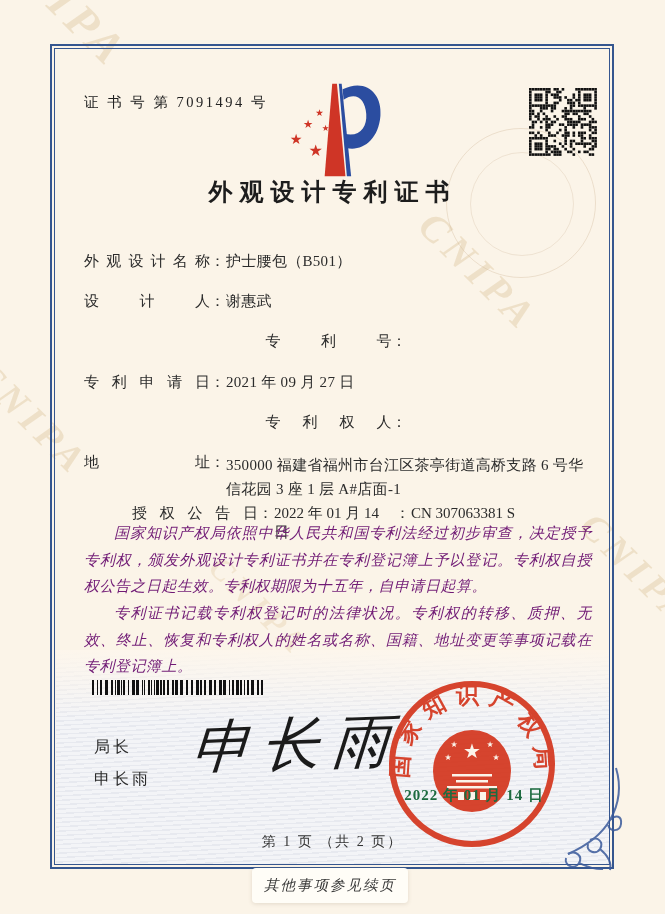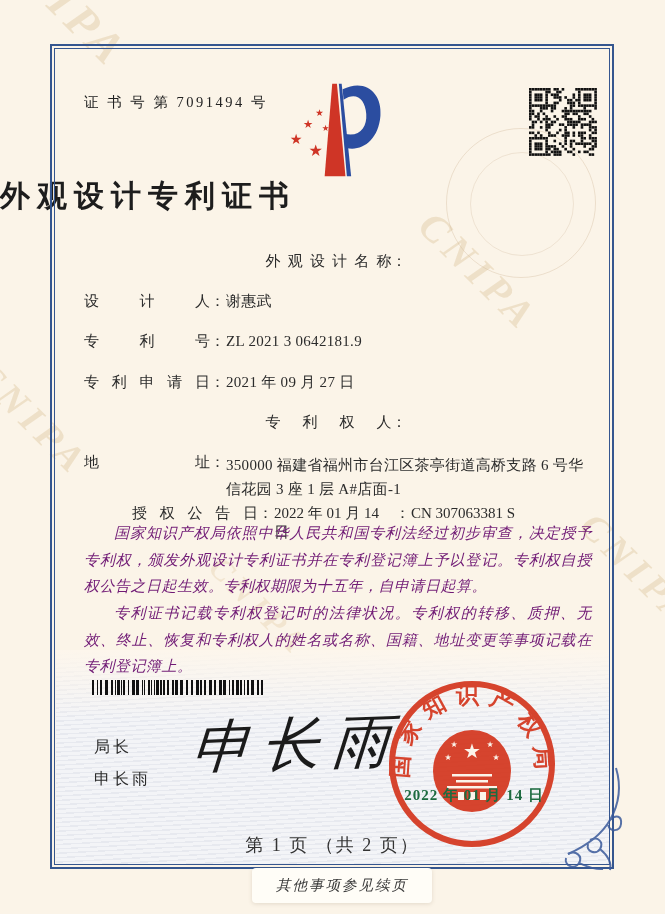--- a/index.html
+++ b/index.html
@@ -53,21 +53,21 @@
   }
   
   .cert-no {
     position:absolute; left:84px; top:93px; z-index:2;
     font-size:14.5px; letter-spacing:2.5px; color:#222;
   }
   .logo { position:absolute; left:284px; top:78px; z-index:2; }
   .qr { position:absolute; left:529px; top:88px; z-index:2; }
   .title {
     position:absolute; left:0; top:176px; width:665px; z-index:2;
-    text-align:left; font-size:30px; font-weight:bold;
+    text-align:center; font-size:24px; font-weight:bold;
     letter-spacing:7px; color:#1d1d1d;
   }
   
   .fields { position:absolute; left:84px; top:252px; width:505px; z-index:2; font-size:15px; }
   .field-row { display:flex; margin-bottom:21px; line-height:1.28;justify-content:center; }
   .flabel { width:126px; text-align:justify; text-align-last:justify; letter-spacing:0; flex:none; }
   .fcolon { width:16px; flex:none; }
   .fvalue { flex:1; letter-spacing:0.3px; }
   .addr-row { margin-bottom:3px; }
   .addr-row .fvalue { line-height:1.6; }
@@ -99,25 +99,25 @@
   .seal-date {
     position:absolute; left:394px; top:786px; width:160px; z-index:4;
     text-align:center; font-size:15px; letter-spacing:1px;
     color:#1d6b40; font-weight:600;
   }
   
   .corner-orn { position:absolute; left:556px; top:762px; z-index:6; }
   
   .page-info {
     position:absolute; left:0; top:833px; width:665px; z-index:2;
-    text-align:center; font-size:18px; letter-spacing:2px; color:#333;
+    text-align:center; font-size:14px; letter-spacing:2px; color:#333;
   }
   .cont-note {
     position:absolute; left:252px; top:868px; z-index:6;
-    background:#fffdf7; border-radius:4px; padding:8px 24px;
+    background:#fffdf7; border-radius:4px; padding:8px 12px;
     box-shadow:0 1px 4px rgba(120,100,70,0.18);
     font-size:14.5px; font-style:italic; letter-spacing:2px; color:#3a3a3a;
   }
 </style>
 </head>
 <body>
 
 <div class="wm wm1">CNIPA</div>
 <div class="wm wm2">CNIPA</div>
 <div class="wm wm3">CNIPA</div>
@@ -459,30 +459,30 @@
     <rect x="65.28" y="54.400000000000006" width="2.6112" height="2.6112" fill="#111"></rect>
     <rect x="65.28" y="57.120000000000005" width="2.6112" height="2.6112" fill="#111"></rect>
   </svg>
 
 <div class="title">外观设计专利证书</div>
 
 <div class="fields">
   <div class="field-row">
     <span class="flabel">外观设计名称</span>
       <span class="fcolon">：</span>
+      <span class="fvalue">护士腰包（B501）</span>
   </div>
   <div class="field-row">
     <span class="flabel">设计人</span>
       <span class="fcolon">：</span>
       <span class="fvalue">谢惠武</span>
   </div>
   <div class="field-row">
     <span class="flabel">专利号</span>
       <span class="fcolon">：</span>
-      <span class="fvalue">ZL 2021 3 0642181.9</span>
   </div>
   <div class="field-row">
     <span class="flabel">专利申请日</span>
       <span class="fcolon">：</span>
       <span class="fvalue">2021 年 09 月 27 日</span>
   </div>
   <div class="field-row">
     <span class="flabel">专利权人</span>
       <span class="fcolon">：</span>
   </div>

